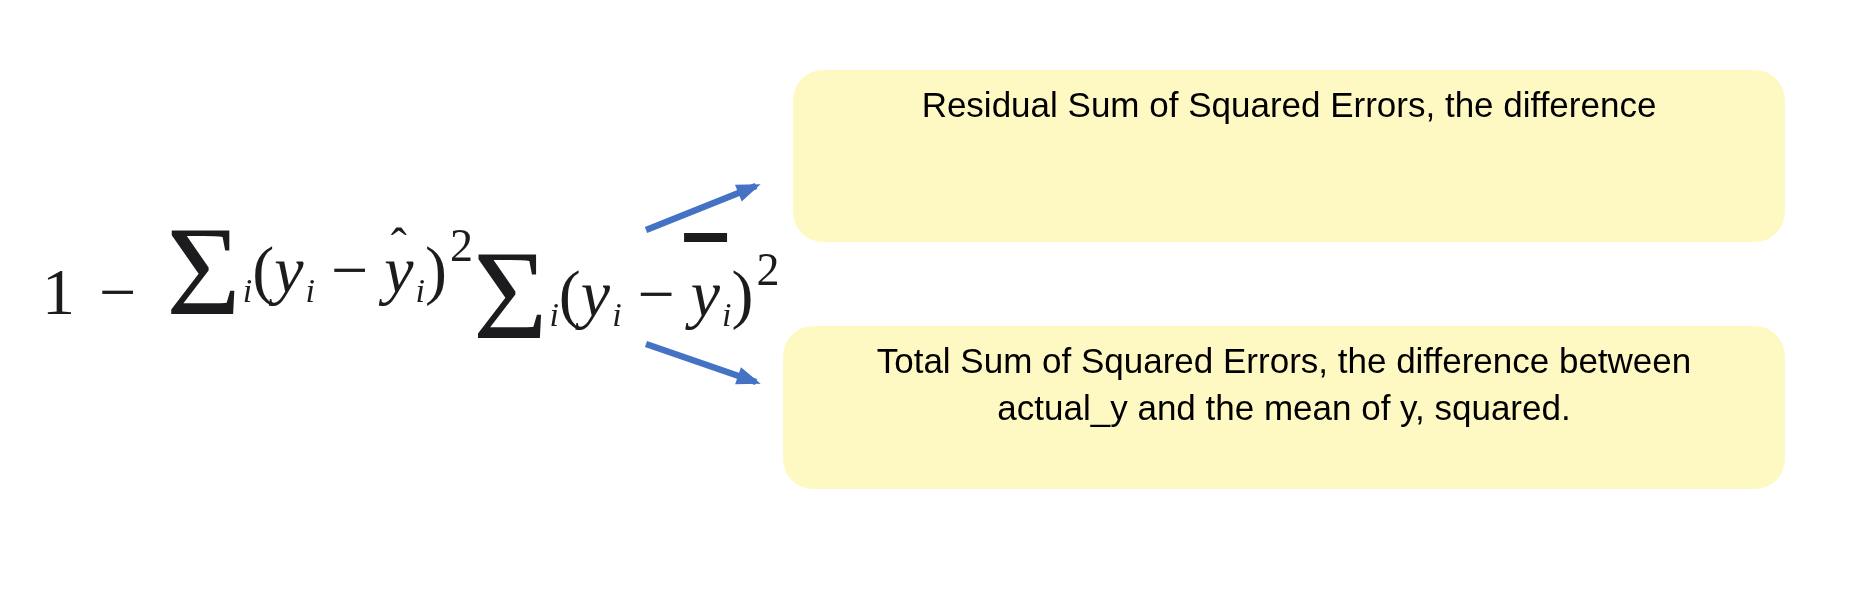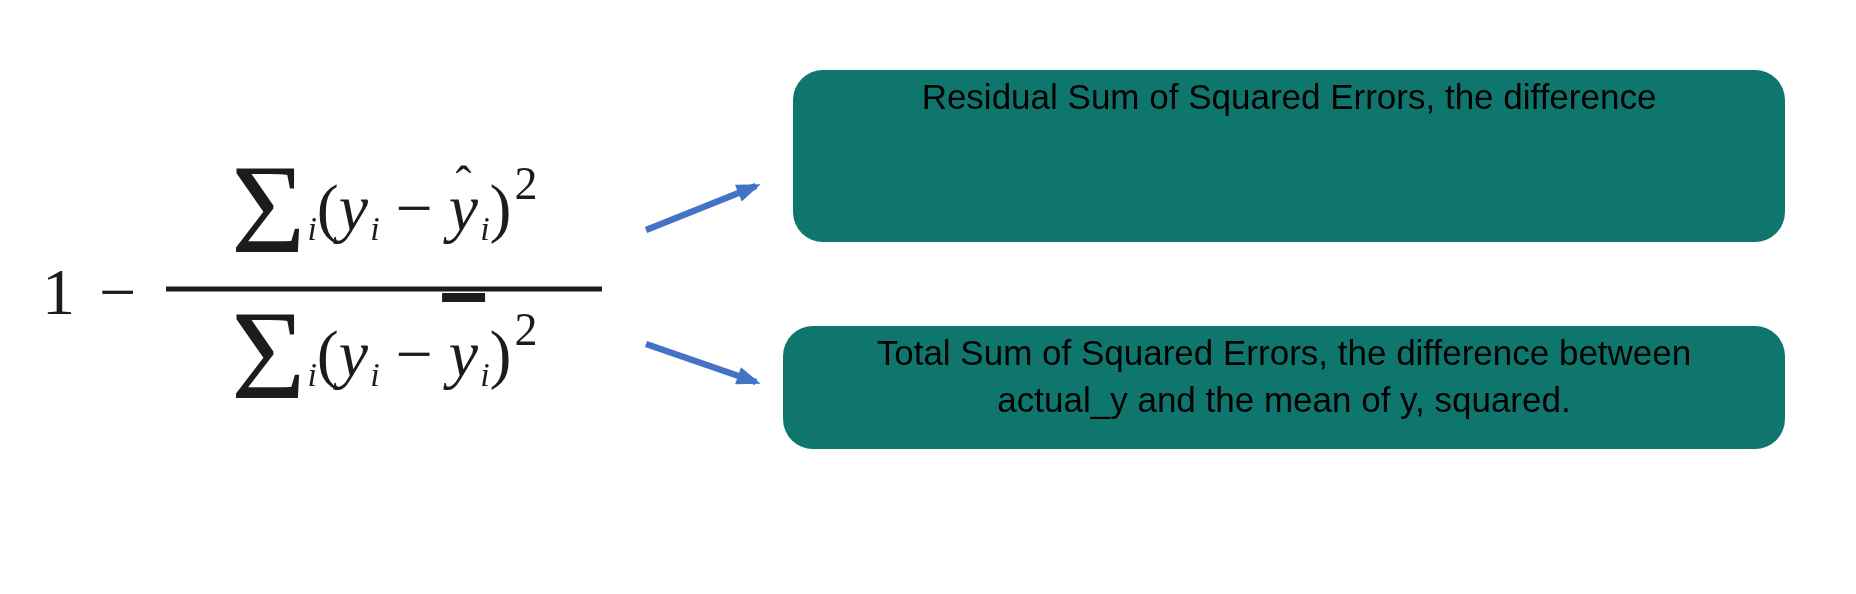--- a/index.html
+++ b/index.html
@@ -29,21 +29,21 @@
     transform: translateY(-50%);
     display: flex;
     align-items: center;
     color: #1c1c1e;
     font-size: 66px;
   }
   .one   { line-height: 72px; }
   .minus-main { line-height: 72px; margin: 0 30px 0 24px; }
   .frac {
     display: inline-flex;
-    flex-direction: column;
+    flex-direction: row;
     align-items: center;
     min-width: 436px;
   }
   .num { line-height: 72px; padding-bottom: 22px; white-space: nowrap; }
   .den { line-height: 72px; padding-top: 26px;  white-space: nowrap; }
   .frac-bar {
     height: 5px;
     align-self: stretch;
     background: #1c1c1e;
   }
@@ -84,31 +84,31 @@
     font-size: 52px;
     line-height: 52px;
     font-weight: bold;
     transform: scale(1.6, 2.4);
   }
 
   
   .callout {
     position: absolute;
     box-sizing: border-box;
-    background: #0f766e;
+    background: #fef9c3;
     border-radius: 30px;
     font-family: "Liberation Sans", sans-serif;
     font-size: 35px;
     line-height: 47px;
     color: #000000;
     text-align: center;
-    padding-top: 3px;
+    padding-top: 11px;
   }
   .callout-rss { left: 793px; top: 70px;  width: 992px;  height: 172px; }
-  .callout-tss { left: 783px; top: 326px; width: 1002px; height: 123px; }
+  .callout-tss { left: 783px; top: 326px; width: 1002px; height: 163px; }
   .callout-line { white-space: nowrap; }
 </style>
 </head>
 <body>
 
 <div class="stage">
 
   <svg class="arrows" width="1856" height="594" viewBox="0 0 1856 594" aria-hidden="true">
     <defs>
       <marker id="ah" markerUnits="userSpaceOnUse" markerWidth="28" markerHeight="22" refX="20" refY="10" orient="auto">

